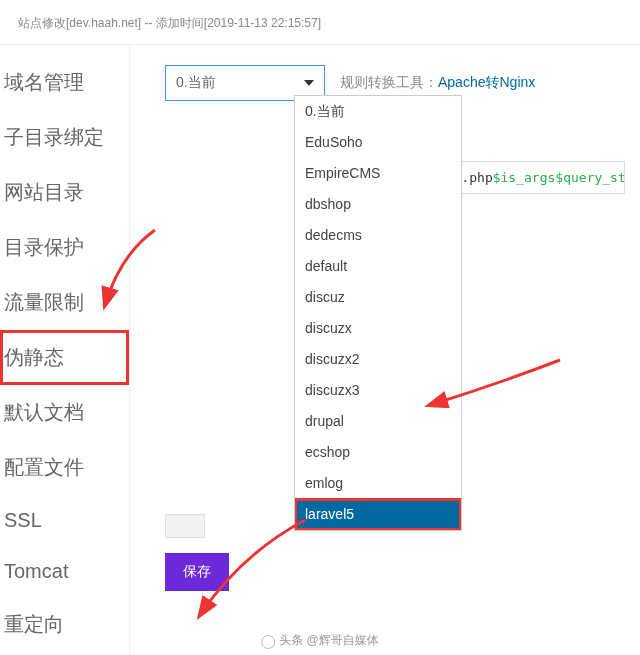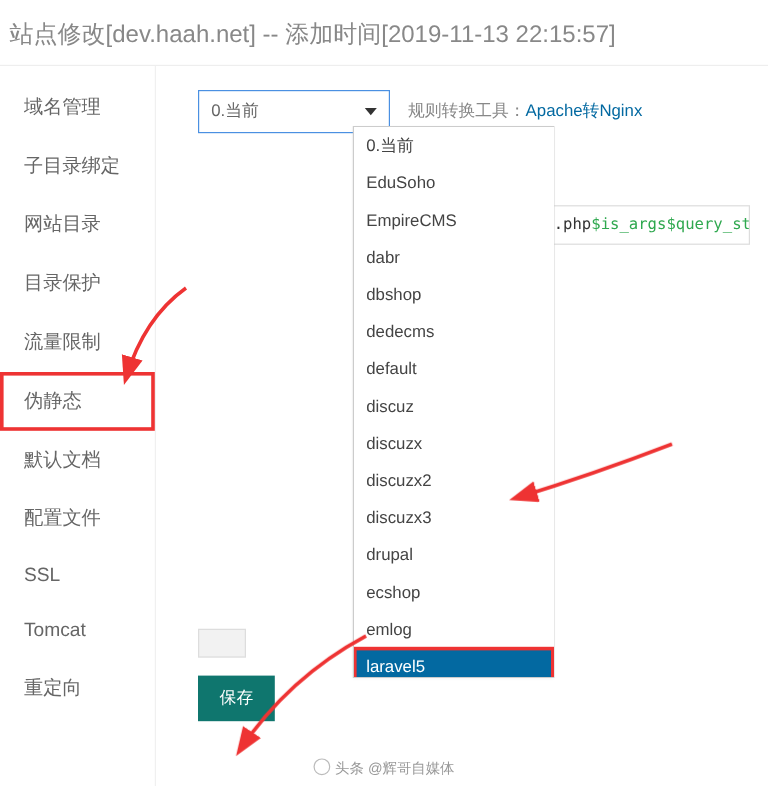--- a/index.html
+++ b/index.html
@@ -1,42 +1,42 @@
 <!DOCTYPE html>
 <html><head>
   <meta charset="utf-8">
   <style>
     * { margin: 0; padding: 0; box-sizing: border-box; }
     body { font-family: "Microsoft YaHei", Arial, sans-serif; font-size: 14px; color: #666; background: #fff; width: 640px; height: 655px; position: relative; overflow: hidden; }
     .container { display: flex; flex-direction: column; height: 100%; }
-    .header { padding: 15px 8px 12px; color: #888; font-size: 20px; border-bottom: 1px solid #eee; }
+    .header { padding: 15px 18px 12px; color: #888; font-size: 12px; border-bottom: 1px solid #eee; }
     .body { display: flex; flex: 1; }
     .sidebar { width: 130px; background: #fff; border-right: 1px solid #f0f0f0; padding-top: 10px; }
-    .sidebar-item { padding: 14px 20px; color: #666; cursor: pointer; font-size: 16px; }
+    .sidebar-item { padding: 14px 4px; color: #666; cursor: pointer; font-size: 20px; }
     .sidebar-item.highlighted { outline: 3px solid #e33; outline-offset: -3px; }
     .main { flex: 1; padding: 20px 14px 20px 35px; position: relative; }
     .select-row { display: flex; align-items: center; gap: 15px; margin-bottom: 4px; }
     .select-wrap { position: relative; width: 160px; }
     .select-display { border: 1px solid #4a90e2; padding: 8px 10px; background: #fff; cursor: pointer; display: flex; justify-content: space-between; align-items: center; font-size: 14px; }
     .caret { width: 0; height: 0; border-left: 5px solid transparent; border-right: 5px solid transparent; border-top: 6px solid #333; }
     .rule-label { color: #888; white-space: nowrap; }
     .rule-link { color: #0369a1; cursor: pointer; }
     .dropdown { position: absolute; left: 164px; top: 50px; width: 168px; border: 1px solid #ccc; background: #fff; max-height: 460px; overflow-y: auto; z-index: 10; box-shadow: 0 1px 3px rgba(0,0,0,0.06); }
     .dropdown-item { padding: 5px 10px; color: #444; cursor: pointer; font-size: 14px; line-height: 1.5; }
     .dropdown-item.selected { background: #0369a1; color: #fff; }
     .dropdown-item.boxed { outline: 3px solid #e33; outline-offset: -2px; }
     .dropdown::-webkit-scrollbar { width: 16px; }
     .dropdown::-webkit-scrollbar-track { background: #f0f0f0; }
     .dropdown::-webkit-scrollbar-thumb { background: #c0c0c0; border: 2px solid #f0f0f0; }
     .code-area { margin-top: 60px; margin-left: 170px; width: 290px; padding: 8px; border: 1px solid #ddd; font-family: Consolas, monospace; font-size: 13px; color: #333; white-space: nowrap; overflow: hidden; }
     .code-area .var { color: #2fa84f; }
     .spacer-box { margin-top: 320px; width: 40px; height: 24px; background: #f2f2f2; border: 1px solid #ddd; margin-left: 0; }
     .buttons { margin-top: 15px; display: flex; gap: 12px; }
-    .btn { border: none; padding: 10px 18px; color: #fff; cursor: pointer; font-size: 14px; background: #0f766e; }
-    .footer { position: absolute; bottom: 6px; left: 50%; transform: translateX(-50%); font-size: 12px; color: #999; display: flex; align-items: flex-start; gap: 4px; }
+    .btn { border: none; padding: 10px 18px; color: #fff; cursor: pointer; font-size: 14px; background: #6d28d9; }
+    .footer { position: absolute; bottom: 6px; left: 50%; transform: translateX(-50%); font-size: 12px; color: #999; display: flex; align-items: flex-end; gap: 4px; }
     .footer-icon { display: inline-block; width: 14px; height: 14px; border: 1px solid #bbb; border-radius: 50%; }
     
     .arrow { position: absolute; pointer-events: none; z-index: 20; }
     .arrow svg { overflow: visible; }
   </style>
 </head>
 <body>
 
 <div class="container">
   <div class="header">站点修改[dev.haah.net] -- 添加时间[2019-11-13 22:15:57]</div>
@@ -75,21 +75,20 @@
       <div class="spacer-box"></div>
 
       <div class="buttons">
         <button class="btn">保存</button>
       </div>
 
       <div class="dropdown" id="dropdown">
           <div class="dropdown-item">0.当前</div>
           <div class="dropdown-item">EduSoho</div>
           <div class="dropdown-item">EmpireCMS</div>
-          <div class="dropdown-item">dabr</div>
           <div class="dropdown-item">dbshop</div>
           <div class="dropdown-item">dedecms</div>
           <div class="dropdown-item">default</div>
           <div class="dropdown-item">discuz</div>
           <div class="dropdown-item">discuzx</div>
           <div class="dropdown-item">discuzx2</div>
           <div class="dropdown-item">discuzx3</div>
           <div class="dropdown-item">drupal</div>
           <div class="dropdown-item">ecshop</div>
           <div class="dropdown-item">emlog</div>

